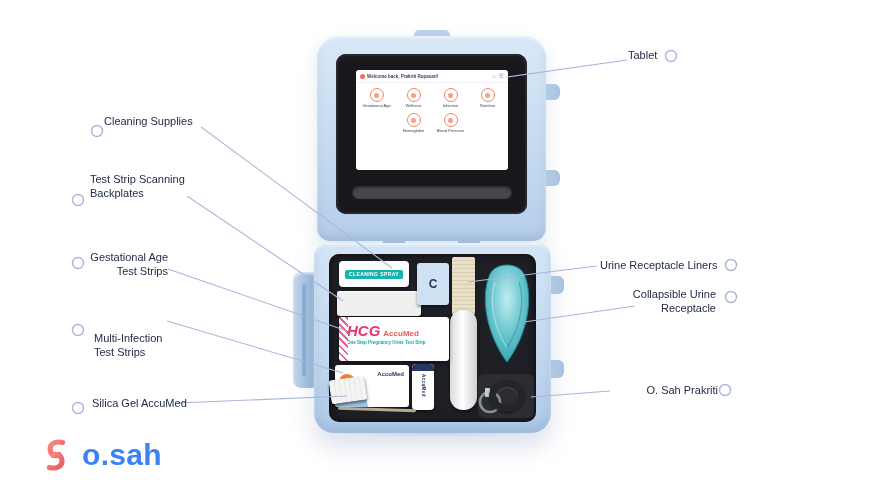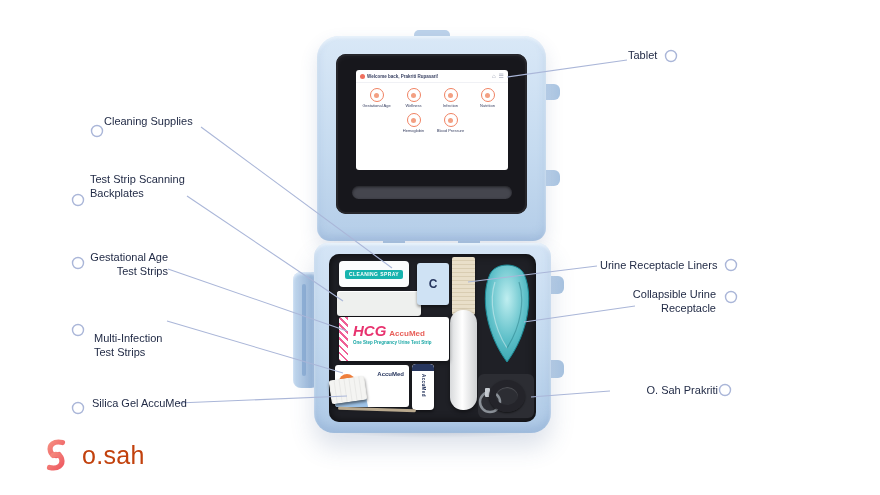--- a/index.html
+++ b/index.html
@@ -86,21 +86,21 @@
     display:flex; align-items:center; justify-content:center; font-size:12px; font-weight:bold; color:#27365e;
     box-shadow:0 2px 3px rgba(0,0,0,.4); }
   .liners-stack { left:452px; top:257px; width:23px; height:58px; border-radius:2px;
     background:repeating-linear-gradient(180deg,#e9dfc9 0 3px, #d9cdb2 3px 4px);
     box-shadow:0 2px 3px rgba(0,0,0,.45); }
   .funnel-svg { position:absolute; left:476px; top:256px; z-index:3; }
   .tall-tube { left:450px; top:310px; width:27px; height:100px; border-radius:13px;
     background:linear-gradient(90deg,#d8dadc 0%, #ffffff 45%, #cfd1d3 100%);
     box-shadow:0 2px 4px rgba(0,0,0,.45); }
   .hcg-box { left:339px; top:317px; width:110px; height:44px; background:#ffffff; border-radius:3px;
-    box-shadow:0 2px 4px rgba(0,0,0,.45); overflow:hidden; padding:6px 4px 0 14px; }
+    box-shadow:0 2px 4px rgba(0,0,0,.45); overflow:hidden; padding:6px 4px 0 8px; }
   .hcg-box::before { content:""; position:absolute; left:0; top:0; width:9px; height:100%;
     background:repeating-linear-gradient(45deg,#ef5f96 0 2px, #ffffff 2px 5px); }
   .hcg-line1 { display:flex; align-items:baseline; gap:3px; }
   .hcg-title { font-size:15px; font-weight:bold; font-style:italic; color:#e8336f; line-height:1; }
   .hcg-brand { font-size:8px; font-weight:bold; color:#e8605a; }
   .hcg-sub { margin-top:2px; font-size:4.5px; color:#18a7a5; font-weight:bold; }
   .test-box { left:335px; top:365px; width:74px; height:42px; background:#ffffff; border-radius:3px;
     box-shadow:0 2px 4px rgba(0,0,0,.45); overflow:hidden; }
   .test-box::before { content:""; position:absolute; left:4px; top:9px; width:16px; height:16px;
     border-radius:50%; background:#f07f3c; }
@@ -116,21 +116,21 @@
     transform:rotate(-8deg); box-shadow:0 2px 3px rgba(0,0,0,.5);
     background-image:linear-gradient(90deg, rgba(0,0,0,.05) 1px, transparent 1px); background-size:5px 100%; }
   .swab { left:338px; top:408px; width:78px; height:3px; background:#b9a98e; border-radius:2px; transform:rotate(2deg); }
   .wearable-pad { left:478px; top:374px; width:56px; height:44px; background:#2c2d33; border-radius:6px; }
   .cable-svg { position:absolute; left:470px; top:372px; z-index:3; }
   .ring { left:489px; top:380px; width:36px; height:32px; border:7px solid #24242a; border-radius:50%;
     background:transparent; box-shadow:inset 0 1px 1px rgba(255,255,255,.18), 0 1px 2px rgba(0,0,0,.6); z-index:4; }
 
   
   .brand { position:absolute; left:40px; top:436px; display:flex; align-items:center; gap:10px; z-index:6; }
-  .logo-text { font-size:25px; font-weight:normal; color:#c2410c; letter-spacing:.3px; }
+  .logo-text { font-size:30px; font-weight:bold; color:#3b82f6; letter-spacing:.3px; }
 </style>
 </head>
 <body>
 
 <div class="stage">
 
   <div class="case-shadow"></div>
 
   <div class="lid-latch-top"></div>
   <div class="hinge-tab hinge-l"></div>

